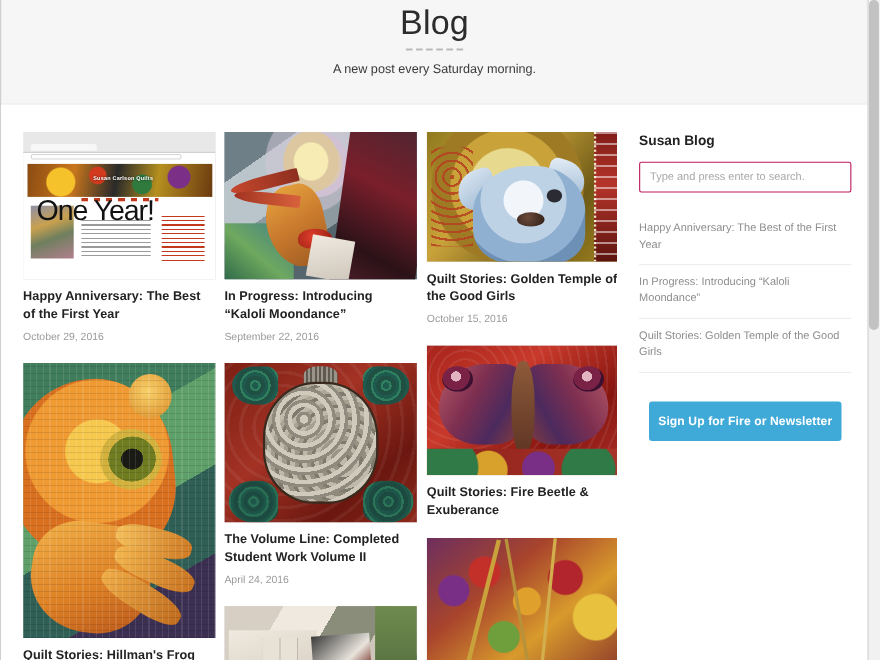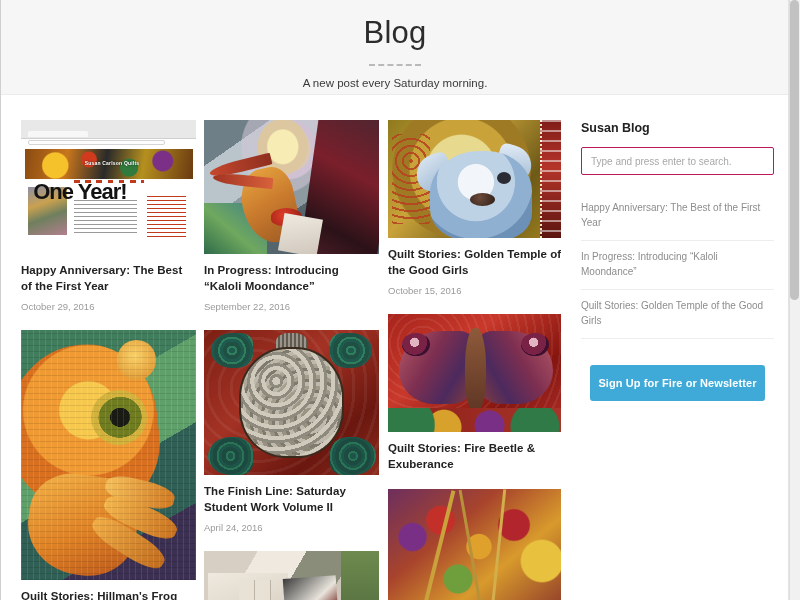--- a/index.html
+++ b/index.html
@@ -23,21 +23,21 @@
   .page-head {
     position: absolute;
     left: 0; top: 0;
     width: 789px; height: 95px;
     background: #f6f6f6;
     border-bottom: 1px solid #ebebeb;
     border-left: 1px solid #cfcfcf;
     text-align: center;
   }
   .page-title {
-    margin: 12px;
+    margin: 0;
     padding-top: 2px;
     font-family: "Liberation Sans", sans-serif;
     font-size: 31px;
     font-weight: 400;
     letter-spacing: 0.2px;
     color: #2c2c2c;
     line-height: 38px;
   }
   .title-rule {
     width: 52px;
@@ -205,21 +205,21 @@
   .bw-bannertext { left:26%; top:29%; width:52%; height:8%;
      background: rgba(255,255,255,0.0);
      color:#fff; font-size:5px; font-weight:bold; text-align:center;
      line-height:8px; letter-spacing:.2px; overflow:hidden;
      text-shadow:0 0 2px rgba(0,0,0,.8);
   }
   .bw-nav { left:30%; top:45%; width:40%; height:2%;
      background: repeating-linear-gradient(90deg,#c23a1c 0 8%, transparent 8% 16%); }
   .bw-oneyear {
      left:7%; top:47%; width:86%; height:17%;
-     color:#121212; font-size:22px; font-weight:bold;
+     color:#121212; font-size:26px; font-weight:normal;
      font-family:"Liberation Sans",sans-serif;
      line-height:17px; letter-spacing:-1px; white-space:nowrap;
   }
   .bw-side { left:4%; top:50%; width:22%; height:36%;
      background: linear-gradient(160deg,#8e8fa6,#c9a14f 35%,#6f7f5e 60%,#b27f8e); }
   .bw-text { left:30%; top:60%; width:36%; height:24%;
      background: repeating-linear-gradient(180deg,#9a9a9a 0 1px, transparent 1px 4px); }
   .bw-list { left:72%; top:57%; width:22%; height:32%;
      background: repeating-linear-gradient(180deg,#c23a1c 0 1px, transparent 1px 4px); }
 
@@ -457,21 +457,21 @@
             <div class="art art-turtle">
               <div class="tt-mottle"></div>
               <div class="tt-fl"></div>
               <div class="tt-fr"></div>
               <div class="tt-bl"></div>
               <div class="tt-br"></div>
               <div class="tt-head"></div>
               <div class="tt-shell"></div>
             </div>
           </div>
-          <p class="post-title">The Finish Line: Saturday Student Work Volume II</p>
+          <p class="post-title">The Volume Line: Completed Student Work Volume II</p>
           <p class="post-date">April 24, 2016</p>
         </div>
 
         <div class="post">
           <div class="post-thumb" style="height:120px;">
             <div class="art art-photo">
               <div class="ph-table"></div>
               <div class="ph-sq"></div>
               <div class="ph-quilt"></div>
               <div class="ph-green"></div>

